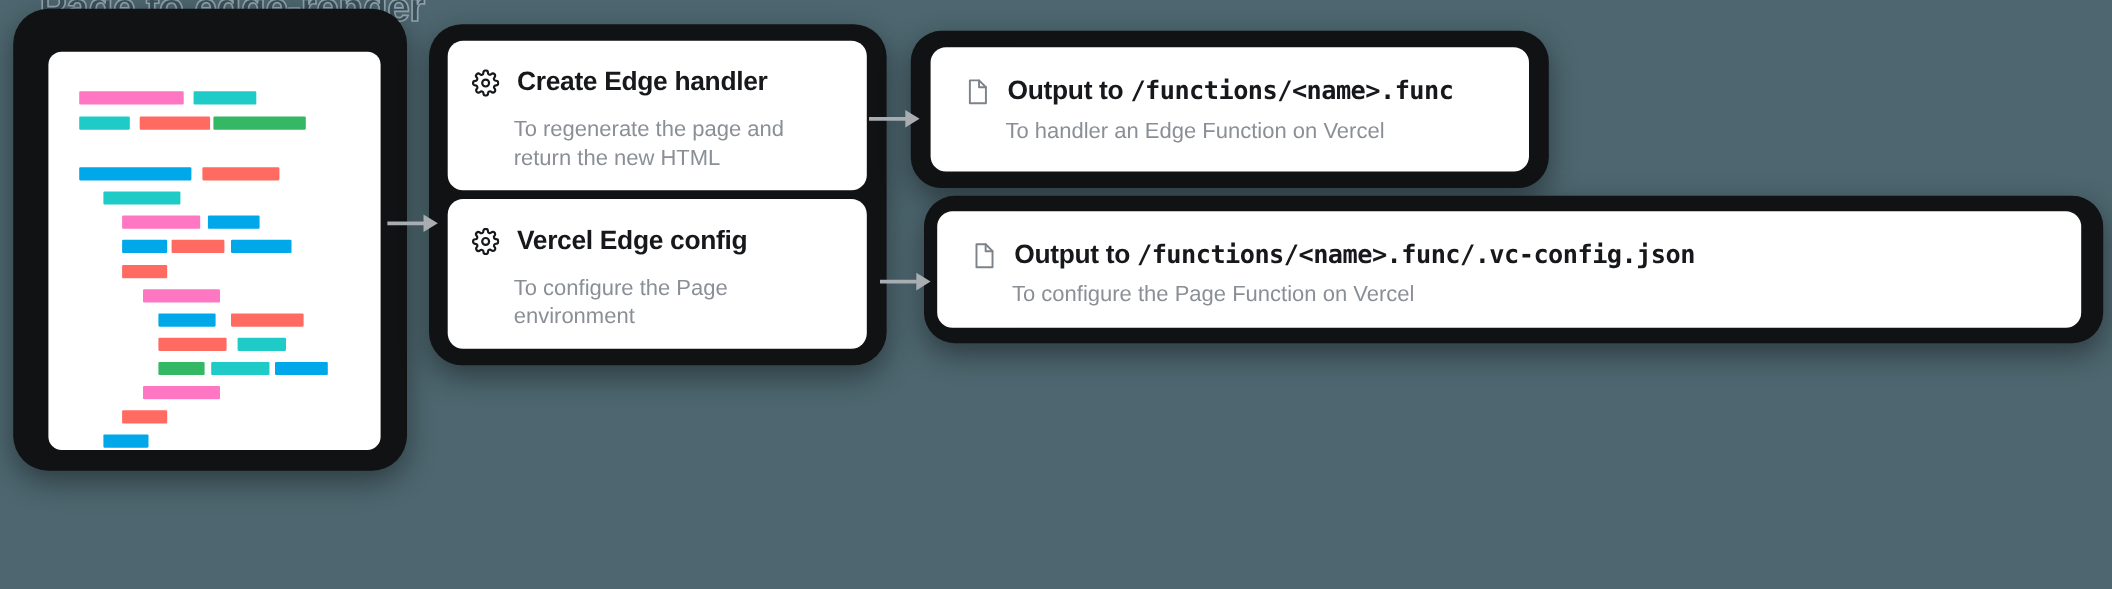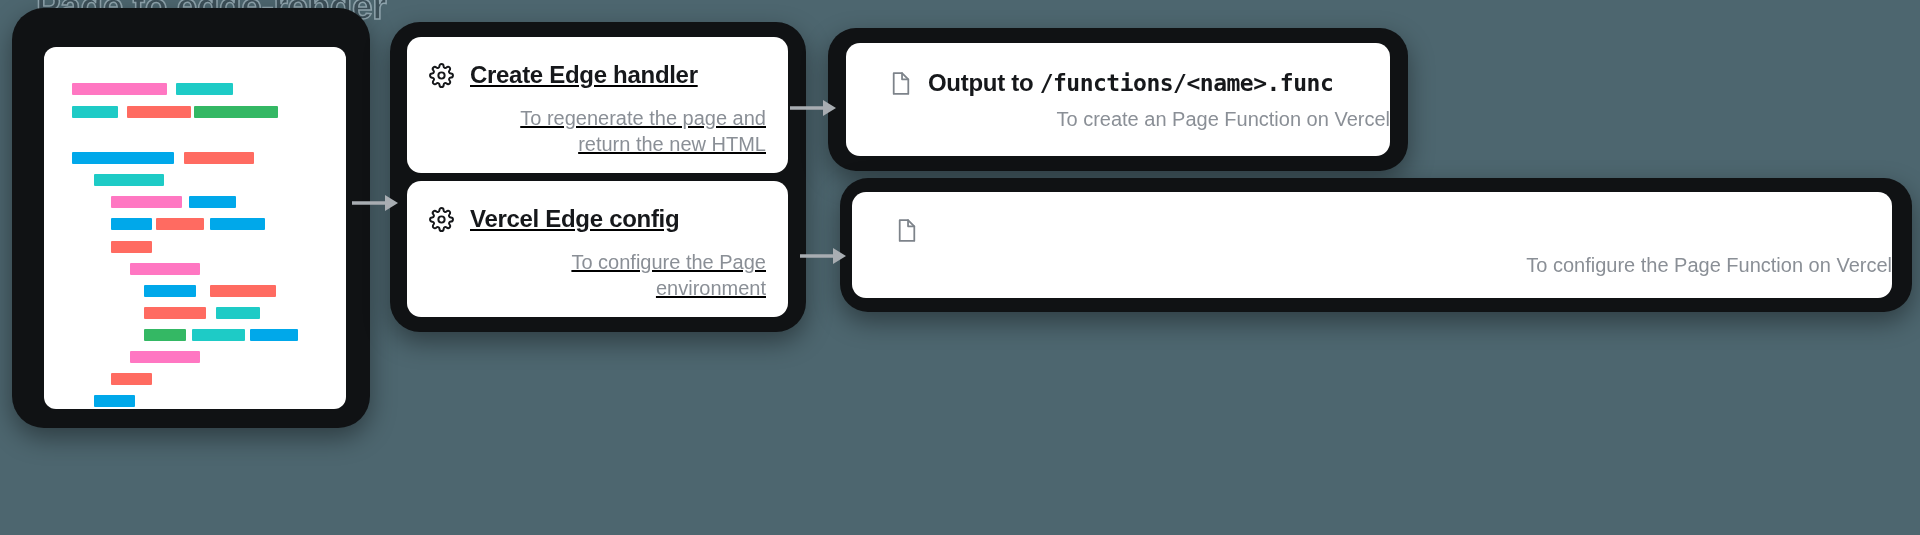--- a/index.html
+++ b/index.html
@@ -2,21 +2,21 @@
 <html><head>
 <meta charset="utf-8">
 <style>
   * { box-sizing: border-box; margin: 0; padding: 0; }
   html, body {
     width: 1920px; height: 535px;
     background: #4d666f;
     font-family: "Liberation Sans", sans-serif;
     overflow: hidden;
   }
-  #stage { position: relative; width: 1532px; height: 535px; text-align: right; }
+  #stage { position: relative; width: 1532px; height: 535px; }
 
   
   .diagram-title {
     position: absolute;
     left: 36px; top: -14px;
     font-size: 37px;
     font-weight: 700;
     letter-spacing: -0.4px;
     color: #3d5059;
     -webkit-text-stroke: 1.5px #8fa4ad;
@@ -55,21 +55,20 @@
     position: absolute;
     height: 12px;
     border-radius: 1px;
   }
 
   
   .card.mid-card {
     left: 17px; width: 381px; height: 136px;
     border-radius: 14px;
     padding: 24px 22px 0 22px;
-    text-decoration: underline;
   }
   .card.mid-card.c1 { top: 15px; }
   .card.mid-card.c2 { top: 159px; }
 
   
   .card.right-card {
     border-radius: 14px;
     padding: 26px 0 0 0;
   }
   .card.right-card.r1 { left: 18px; top: 15px; width: 544px; height: 113px; }
@@ -95,21 +94,21 @@
     letter-spacing: -0.5px;
   }
   .card-sub {
     font-size: 20px;
     line-height: 1.32;
     color: #8a8f96;
     font-weight: 400;
   }
   .mid-card .card-sub { margin-top: 16px; padding-left: 38px; }
 
-  .right-card .card-head { padding-left: 44px; }
+  .right-card .card-head { padding-left: 32px; }
   .right-card .card-sub  { margin-top: 9px; padding-left: 68px; }
 
   .icon { display: inline-flex; align-items: center; justify-content: center; flex: 0 0 auto; }
   .icon svg { display: block; }
 
   
   .arrow {
     position: absolute;
     z-index: 3;
     height: 22px;
@@ -192,33 +191,34 @@
     <div class="card right-card r1">
       <div class="card-head">
         <span class="icon">
           <svg width="22" height="25" viewBox="0 0 20 24" fill="none" stroke="#7d838a" stroke-width="1.7" stroke-linecap="round" stroke-linejoin="round">
             <path d="M3 2h8l6 6v14H3z"></path>
             <path d="M11 2v6h6"></path>
           </svg>
         </span>
         <span class="card-title"><span>Output to </span><span class="mono">/functions/&lt;name&gt;.func</span></span>
       </div>
-      <div class="card-sub">To create an Page Function on Vercel</div>
+      <div class="card-sub">To handler an Edge Function on Vercel</div>
     </div>
   </div>
 
   <div class="group right2">
     <div class="card right-card r2">
       <div class="card-head">
         <span class="icon">
           <svg width="22" height="25" viewBox="0 0 20 24" fill="none" stroke="#7d838a" stroke-width="1.7" stroke-linecap="round" stroke-linejoin="round">
             <path d="M3 2h8l6 6v14H3z"></path>
             <path d="M11 2v6h6"></path>
           </svg>
         </span>
+        <span class="card-title"><span>Output to </span><span class="mono">/functions/&lt;name&gt;.func/.vc-config.json</span></span>
       </div>
       <div class="card-sub">To configure the Page Function on Vercel</div>
     </div>
   </div>
 
   <div class="arrow arrow-a">
     <svg width="48" height="22" viewBox="0 0 48 22">
       <line x1="0" y1="11" x2="36" y2="11" stroke="#a8adb2" stroke-width="3.4"></line>
       <path d="M33 3 L46 11 L33 19 Z" fill="#a8adb2"></path>
     </svg>

